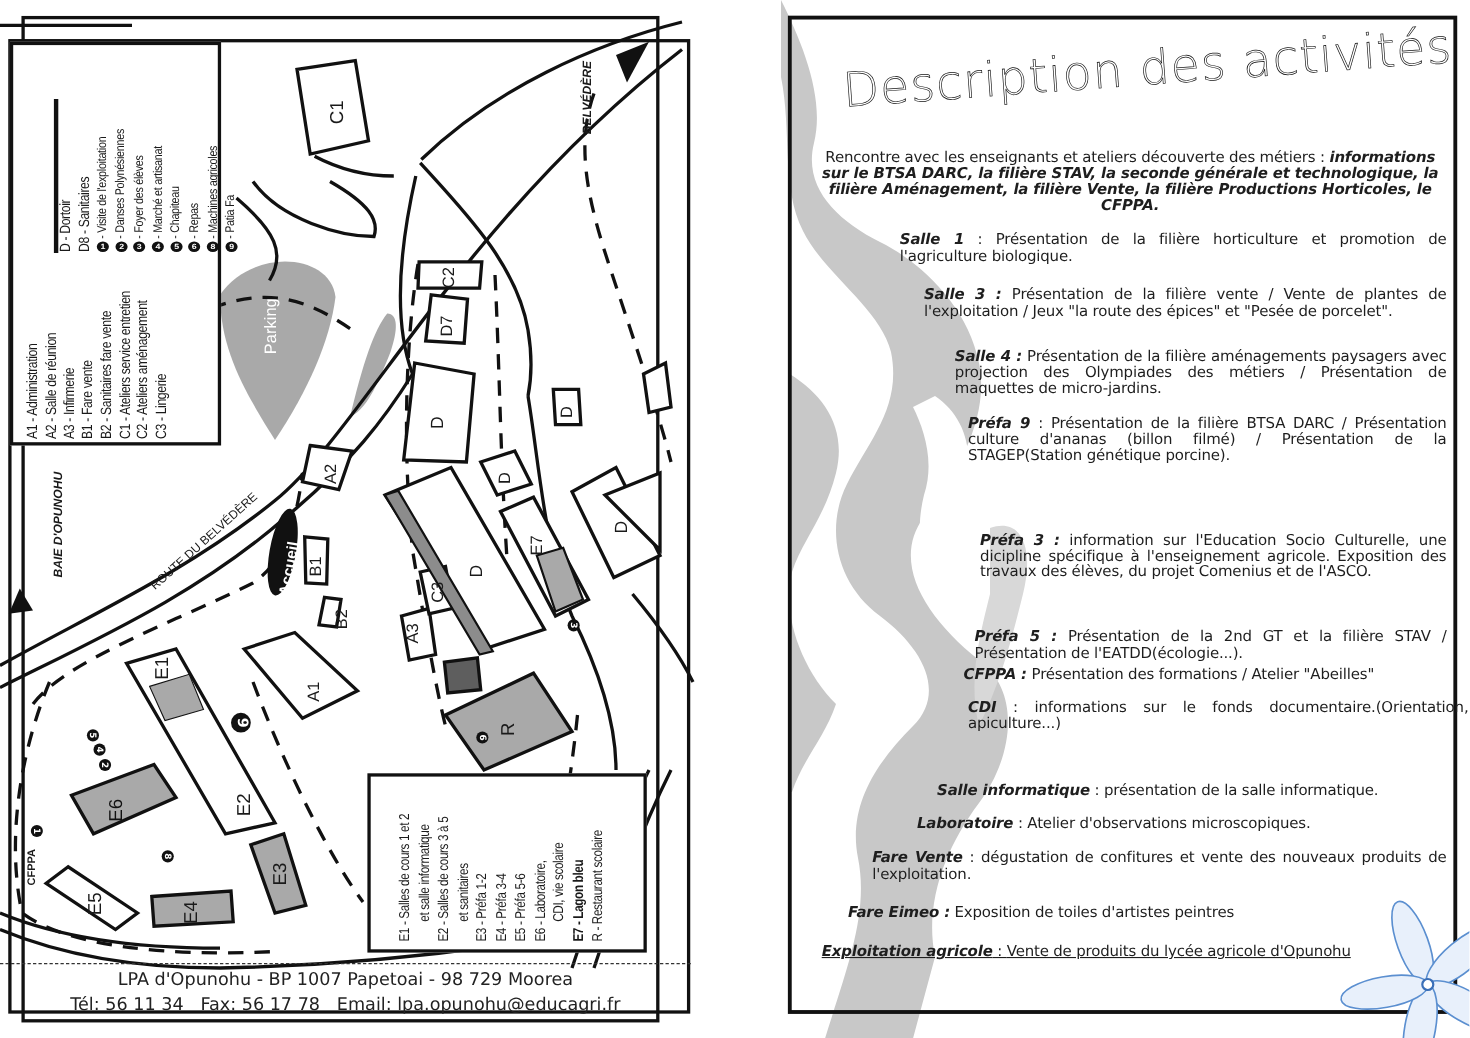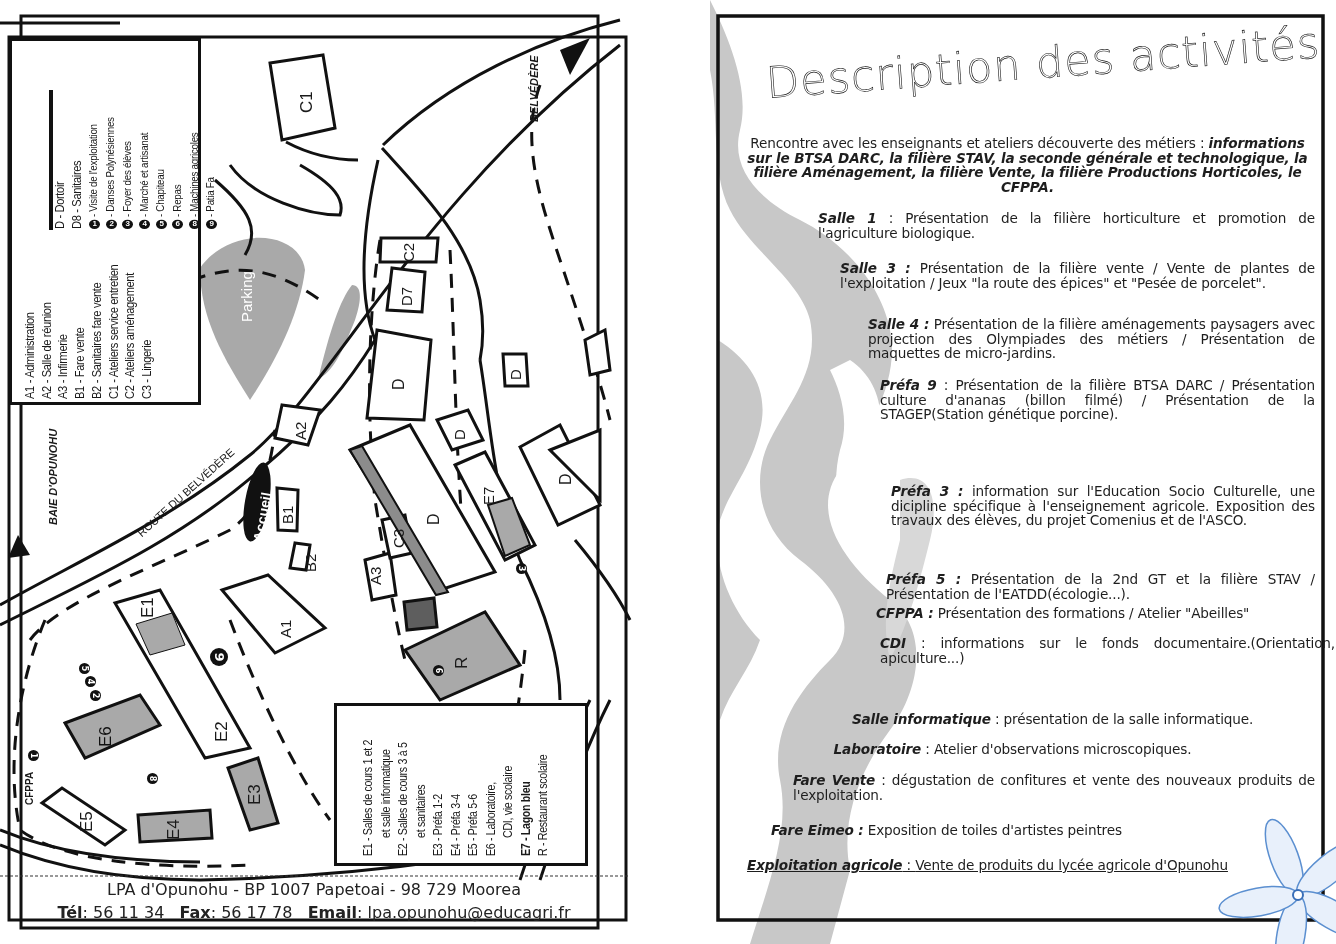--- a/index.html
+++ b/index.html
@@ -7,21 +7,21 @@
   .page { position:absolute; }
   #left-page { left:0; top:0; width:640px; height:944px; }
   #right-page { left:690px; top:0; width:646px; height:944px; }
   svg { position:absolute; left:0; top:0; }
   .legend-box { position:absolute; background:#fff; border:3px solid #111; box-sizing:border-box; }
   .rot { position:absolute; transform-origin:0 0; transform:rotate(-90deg); white-space:nowrap; font-family:"Liberation Sans", sans-serif; }
   .leg-item { font-size:13.5px; line-height:16.7px; font-stretch:condensed; letter-spacing:-0.4px; transform:scaleX(0.82); transform-origin:0 50%; display:block; }
   .leg-item-sm { font-size:11.5px; line-height:16.7px; letter-spacing:-0.3px; transform:scaleX(0.85); transform-origin:0 50%; display:block; }
   .num { display:inline-block; width:11px; height:11px; border-radius:50%; background:#111; color:#fff; font-size:8px; line-height:11px; text-align:center; font-weight:bold; transform:rotate(90deg); margin-right:3px; vertical-align:middle; }
   .footer-addr { position:absolute; left:0; width:628px; text-align:center; font-family:"DejaVu Sans", sans-serif; color:#222; }
-  .footer-addr b { font-weight:bold; }
+  .footer-addr b { font-weight:normal; }
   .title { position:absolute; left:78px; top:58px; font-family:"DejaVu Sans", sans-serif; font-size:43px; font-weight:300; color:#111; transform:rotate(-4.2deg); transform-origin:0 100%; letter-spacing:1px; -webkit-text-stroke:0.6px #111; color:#fff; }
   .para { position:absolute; font-family:"DejaVu Sans", sans-serif; font-size:13.6px; line-height:14.5px; color:#1e1e1e; text-align:justify; letter-spacing:-0.15px; }
   .para b { font-style:italic; font-weight:bold; }
   .center { text-align:center; }
   .map-label { font-family:"Liberation Sans", sans-serif; }
 </style>
 </head>
 <body>
 
 <div class="page" id="left-page">

